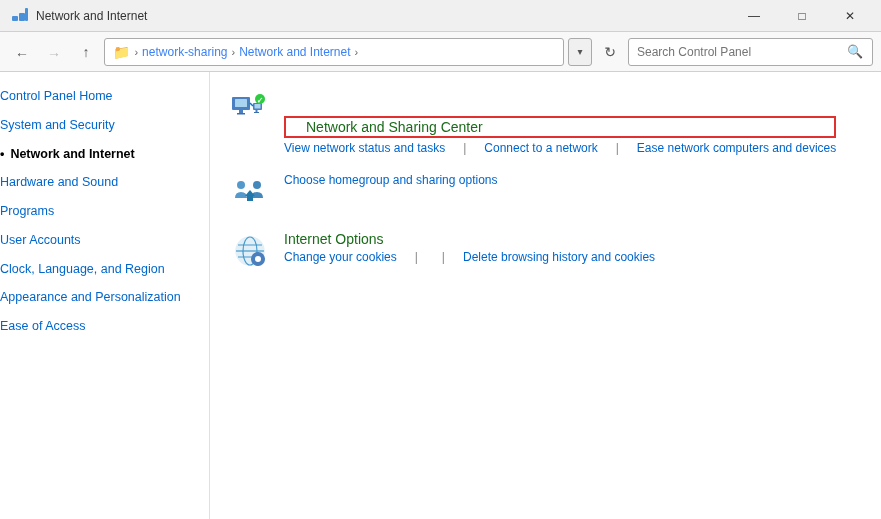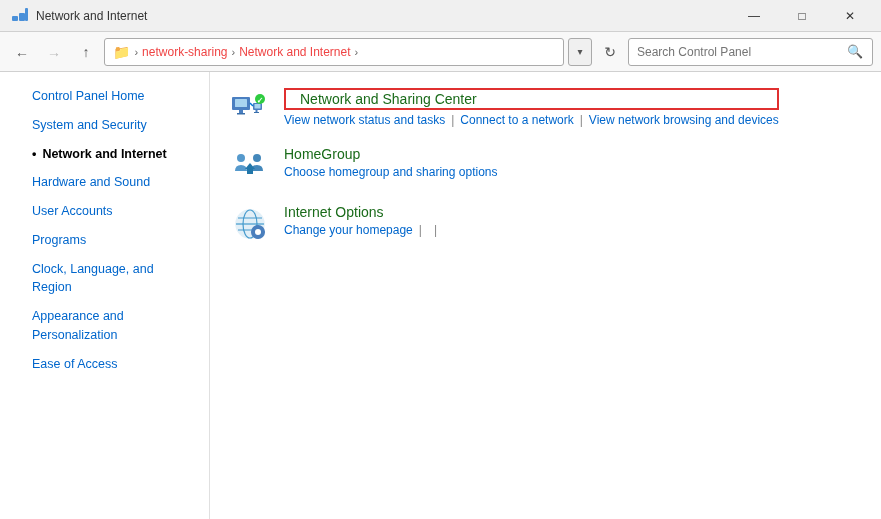--- a/index.html
+++ b/index.html
@@ -81,21 +81,21 @@
       display: flex;
       align-items: center;
       height: 28px;
       border: 1px solid #aaa;
       border-radius: 3px;
       background: #fff;
       padding: 0 8px;
       gap: 4px;
     }
     .path-segment {
-      color: #ef4444;
+      color: #3b82f6;
       font-size: 12px;
       cursor: pointer;
     }
     .path-sep { color: #666; font-size: 11px; }
     .address-dropdown {
       width: 24px;
       height: 28px;
       border: 1px solid #aaa;
       border-radius: 3px;
       background: #f0f0f0;
@@ -148,21 +148,21 @@
 
     
     .sidebar {
       width: 210px;
       min-width: 210px;
       border-right: 1px solid #e0e0e0;
       padding: 10px 0;
       background: #fff;
     }
     .sidebar-item {
-      padding: 5px 32px;
+      padding: 5px 0;
       cursor: pointer;
       color: #0066cc;
       font-size: 12.5px;
       line-height: 1.5;
       display: flex;
       align-items: flex-start;
       gap: 4px;
     }
     .sidebar-item.active {
       color: #000;
@@ -200,28 +200,29 @@
       gap: 3px;
     }
     .item-title {
       font-size: 14px;
       color: #1a6b1a;
       cursor: pointer;
       text-decoration: none;
     }
     .item-title.highlighted {
       border: 2px solid #e03030;
-      padding: 1px 14px;
+      padding: 1px 20px;
       display: inline-block;
+      margin-top: 28px;
     }
     .item-links {
       display: flex;
       align-items: center;
       flex-wrap: wrap;
-      gap: 0;
+      gap: 12px;
       font-size: 12px;
     }
     .item-link {
       color: #0066cc;
       cursor: pointer;
       text-decoration: none;
     }
     .link-sep {
       color: #888;
       margin: 0 6px;
@@ -276,24 +277,24 @@
     <div class="sidebar-item">
       <span>System and Security</span>
     </div>
     <div class="sidebar-item active">
       <span>Network and Internet</span>
     </div>
     <div class="sidebar-item">
       <span>Hardware and Sound</span>
     </div>
     <div class="sidebar-item">
+      <span>Programs</span>
+    </div>
+    <div class="sidebar-item">
       <span>User Accounts</span>
-    </div>
-    <div class="sidebar-item">
-      <span>Programs</span>
     </div>
     <div class="sidebar-item">
       <span>Clock, Language, and Region</span>
     </div>
     <div class="sidebar-item">
       <span>Appearance and Personalization</span>
     </div>
     <div class="sidebar-item">
       <span>Ease of Access</span>
     </div>
@@ -321,41 +322,40 @@
           <text x="29" y="13.5" text-anchor="middle" font-size="8" fill="white" font-weight="bold">✓</text>
         </svg>
       </div>
       <div class="item-text">
         <a class="item-title highlighted">Network and Sharing Center</a>
         <div class="item-links">
           <a class="item-link">View network status and tasks</a>
           <span class="link-sep">|</span>
           <a class="item-link">Connect to a network</a>
           <span class="link-sep">|</span>
-          <a class="item-link">View network browsing and devices</a>
+          <a class="item-link">Ease network computers and devices</a>
         </div>
       </div>
     </div>
 
     <div class="content-item">
       <div class="item-icon">
         <svg width="38" height="38" viewBox="0 0 38 38" xmlns="http://www.w3.org/2000/svg">
 
           <circle cx="10" cy="11" r="4" fill="#5599cc"></circle>
           <path d="M4 24 Q4 18 10 18 Q16 18 16 24" fill="#5599cc"></path>
 
           <circle cx="26" cy="11" r="4" fill="#4488bb"></circle>
           <path d="M20 24 Q20 18 26 18 Q32 18 32 24" fill="#4488bb"></path>
 
           <polygon points="19,16 14,22 24,22" fill="#2277aa"></polygon>
           <rect x="16" y="22" width="6" height="5" fill="#2277aa"></rect>
         </svg>
       </div>
       <div class="item-text">
-        <a class="item-title">HomeGroup</a>
         <div class="item-links">
           <a class="item-link">Choose homegroup and sharing options</a>
         </div>
       </div>
     </div>
 
     <div class="content-item">
       <div class="item-icon">
         <svg width="38" height="38" viewBox="0 0 38 38" xmlns="http://www.w3.org/2000/svg">
 
@@ -369,21 +369,22 @@
           <circle cx="27" cy="27" r="3" fill="white"></circle>
           <rect x="25.5" y="20.5" width="3" height="3" fill="#4a7fbd" rx="0.5"></rect>
           <rect x="25.5" y="30.5" width="3" height="3" fill="#4a7fbd" rx="0.5"></rect>
           <rect x="20.5" y="25.5" width="3" height="3" fill="#4a7fbd" rx="0.5"></rect>
           <rect x="30.5" y="25.5" width="3" height="3" fill="#4a7fbd" rx="0.5"></rect>
         </svg>
       </div>
       <div class="item-text">
         <a class="item-title">Internet Options</a>
         <div class="item-links">
-          <a class="item-link">Change your homepage</a>
+          <a class="item-link">Change your cookies</a>
           <span class="link-sep">|</span>
           <span class="link-sep">|</span>
+          <a class="item-link">Delete browsing history and cookies</a>
         </div>
       </div>
     </div>
 
   </div>
 </div>
 
 </body></html>

